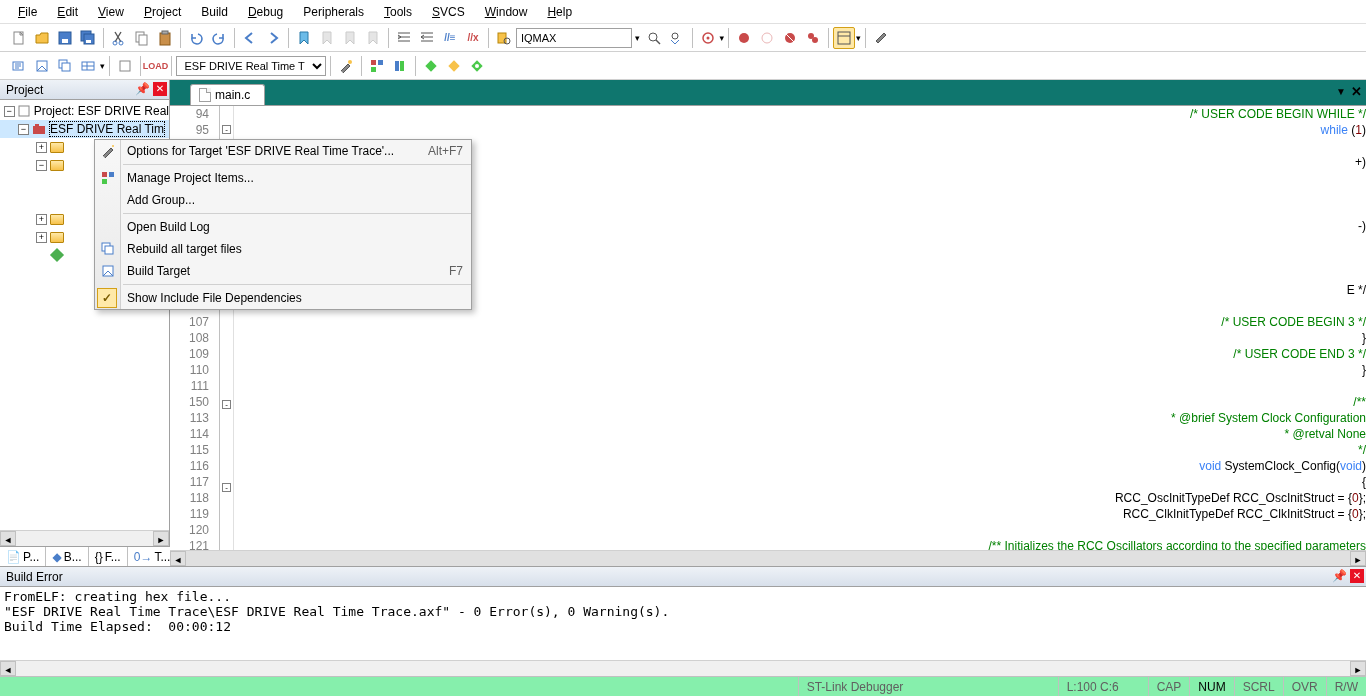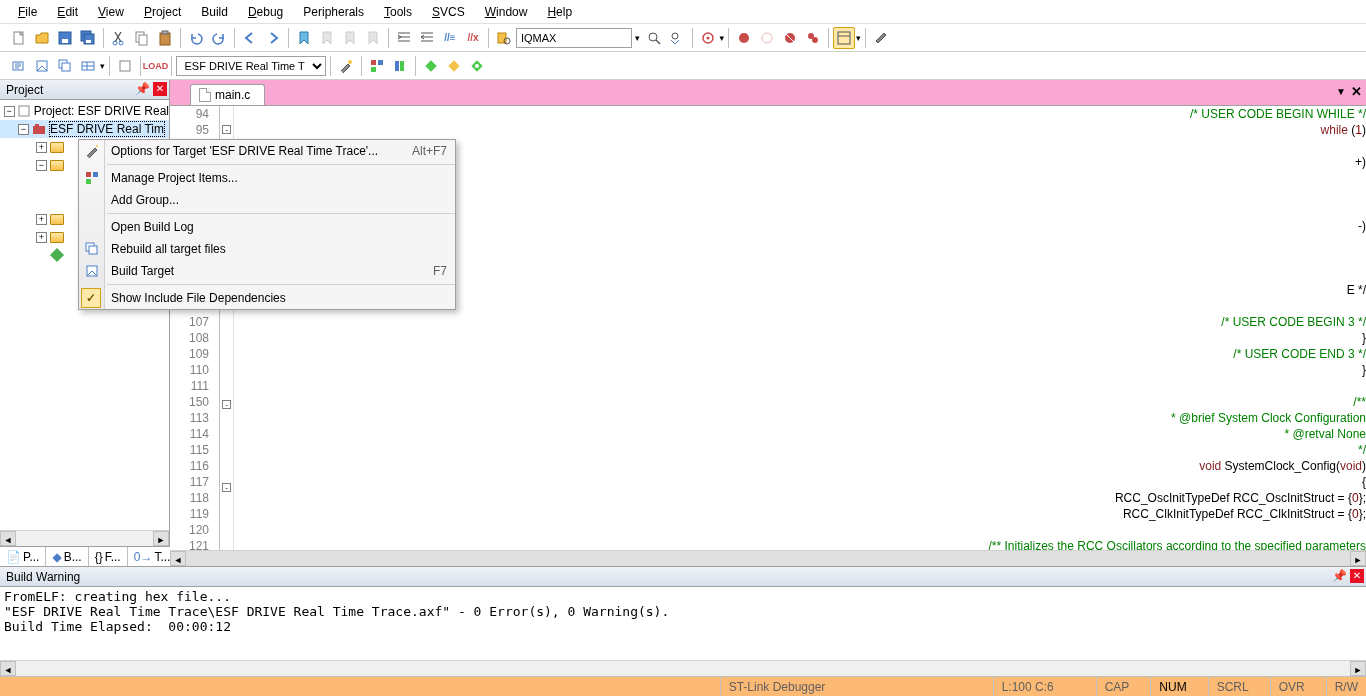--- a/index.html
+++ b/index.html
@@ -19,40 +19,40 @@
 .tree { flex: 1; overflow: auto; font-size: 12px; padding-top: 2px; }
 .tree-row { display: flex; align-items: center; height: 18px; white-space: nowrap; padding-left: 4px; gap: 2px; }
 .tree-toggle { width: 11px; height: 11px; border: 1px solid #808080; display: flex; align-items: center; justify-content: center; font-size: 9px; line-height: 1; color: #000; background: #fff; }
 .tree-icon { width: 16px; height: 14px; display: flex; align-items: center; justify-content: center; }
 .folder-ico { width: 14px; height: 11px; background: linear-gradient(#ffe9a8,#f7c24a); border: 1px solid #b8860b; border-radius: 1px; }
 .diamond-ico { width: 10px; height: 10px; background: #4caf50; transform: rotate(45deg); }
 .project-tabs { display: flex; border-top: 1px solid #a0a0a0; height: 20px; background: #f0f0f0; font-size: 11px; }
 .ptab { padding: 2px 6px; border-right: 1px solid #c0c0c0; display: flex; align-items: center; gap: 2px; background: #fff; }
 .ptab.active { background: #fff; }
 .editor-area { flex: 1; display: flex; flex-direction: column; background: #f4f4f4; min-width: 0; }
-.editor-tabs { height: 26px; background: #f9a8d4; display: flex; align-items: flex-end; padding-left: 20px; position: relative; border-bottom: 1px solid #a0a0a0; }
+.editor-tabs { height: 26px; background: #0f766e; display: flex; align-items: flex-end; padding-left: 20px; position: relative; border-bottom: 1px solid #a0a0a0; }
 .etab { background: #fff; border: 1px solid #a0a0a0; border-bottom: none; padding: 3px 14px 3px 8px; display: flex; align-items: center; gap: 4px; border-radius: 3px 3px 0 0; font-size: 12px; }
 .etab-ico { width: 12px; height: 14px; background: #fff; border: 1px solid #a0a0a0; position: relative; }
 .etab-ico::after { content:""; position:absolute; right:-1px; top:-1px; width:4px; height:4px; background:#f4f4f4; border-left:1px solid #a0a0a0; border-bottom:1px solid #a0a0a0; }
 .editor-tabs .tab-arrow { position:absolute; right: 20px; top: 6px; font-size: 10px; }
 .editor-tabs .tab-x { position:absolute; right: 4px; top: 4px; font-weight: bold; font-size: 13px; }
 .code-view { flex: 1; display: flex; background: #fff; overflow: hidden; font-family: Consolas, "Courier New", monospace; font-size: 13px; }
 .gutter { width: 50px; background: #fff; border-right: 1px solid #c0c0c0; text-align: right; color: #808080; padding-right: 10px; user-select: none; }
 .fold-col { width: 14px; background: #fff; border-right: 1px solid #e0e0e0; }
 .code-lines { flex: 1; white-space: pre; overflow: auto; text-align: right; }
 .line { height: 16px; line-height: 16px; }
 .fold-box { width: 9px; height: 9px; border: 1px solid #808080; margin: 3px auto 0; font-size: 8px; line-height: 7px; text-align: center; background: #fff; }
-.kw { color: #7f1d1d; }
+.kw { color: #3b82f6; }
 .com { color: #008000; }
 .num { color: #800000; }
 .buildout { height: 110px; border-top: 1px solid #a0a0a0; display: flex; flex-direction: column; }
 .bo-content { flex: 1; background: #fff; font-family: Consolas, monospace; font-size: 13px; padding: 2px 4px; overflow: auto; white-space: pre; }
-.statusbar { height: 20px; background: #fdba74; border-top: 1px solid #c0c0c0; display: flex; align-items: center; font-size: 11px; gap: 13px; }
+.statusbar { height: 20px; background: #86efac; border-top: 1px solid #c0c0c0; display: flex; align-items: center; font-size: 11px; }
 .sb-cell { border-left: 1px solid #c0c0c0; padding: 0 8px; height: 100%; display: flex; align-items: center; color: #606060; }
-.context-menu { position: absolute; left: 78px; top: 139px; width: 378px; background: #f5f5f5; border: 1px solid #a0a0a0; box-shadow: 3px 3px 6px rgba(0,0,0,0.25); z-index: 100; text-align: right; }
+.context-menu { position: absolute; left: 94px; top: 139px; width: 378px; background: #f5f5f5; border: 1px solid #a0a0a0; box-shadow: 3px 3px 6px rgba(0,0,0,0.25); z-index: 100; text-align: right; }
 .cm-iconcol { position: absolute; left: 0; top: 0; bottom: 0; width: 26px; background: linear-gradient(#f8f8f8,#e8e8e8); border-right: 1px solid #d0d0d0; }
 .cm-item { position: relative; height: 22px; display: flex; align-items: center; padding-left: 32px; padding-right: 8px; }
 .cm-sep { height: 1px; background: #d0d0d0; margin: 2px 0 2px 28px; }
 .cm-shortcut { margin-left: auto; color: #606060; }
 .cm-icon { position: absolute; left: 4px; width: 18px; height: 18px; display: flex; align-items: center; justify-content: center; }
 .cm-check { position: absolute; left: 2px; top: 1px; width: 20px; height: 20px; background: #ffe9a8; border: 1px solid #d4a017; display: flex; align-items: center; justify-content: center; font-weight: bold; color: #7a5c00; }
 .scrollbar-h { height: 16px; background: #f0f0f0; border-top: 1px solid #d0d0d0; display:flex; }
 .sb-arrow { width: 16px; text-align: center; font-size: 9px; line-height:16px; background:#e0e0e0; border:1px solid #c0c0c0; }
 svg { display: block; }
 </style>
@@ -493,21 +493,21 @@
     <div class="scrollbar-h">
         <div class="sb-arrow">◄</div>
         <div style="flex:1;background:#e0e0e0"></div>
         <div class="sb-arrow">►</div>
       </div>
   </div>
 </div>
 
 <div class="buildout">
   <div class="panel-title">
-    <span>Build Warning</span>
+    <span>Build Error</span>
     <span class="pin">📌</span>
     <span class="close">✕</span>
   </div>
   <div class="bo-content" id="buildlines">FromELF: creating hex file...
 "ESF DRIVE Real Time Trace\ESF DRIVE Real Time Trace.axf" - 0 Error(s), 0 Warning(s).
 Build Time Elapsed:  00:00:12</div>
   <div class="scrollbar-h">
       <div class="sb-arrow">◄</div>
       <div style="flex:1"></div>
       <div class="sb-arrow">►</div>

